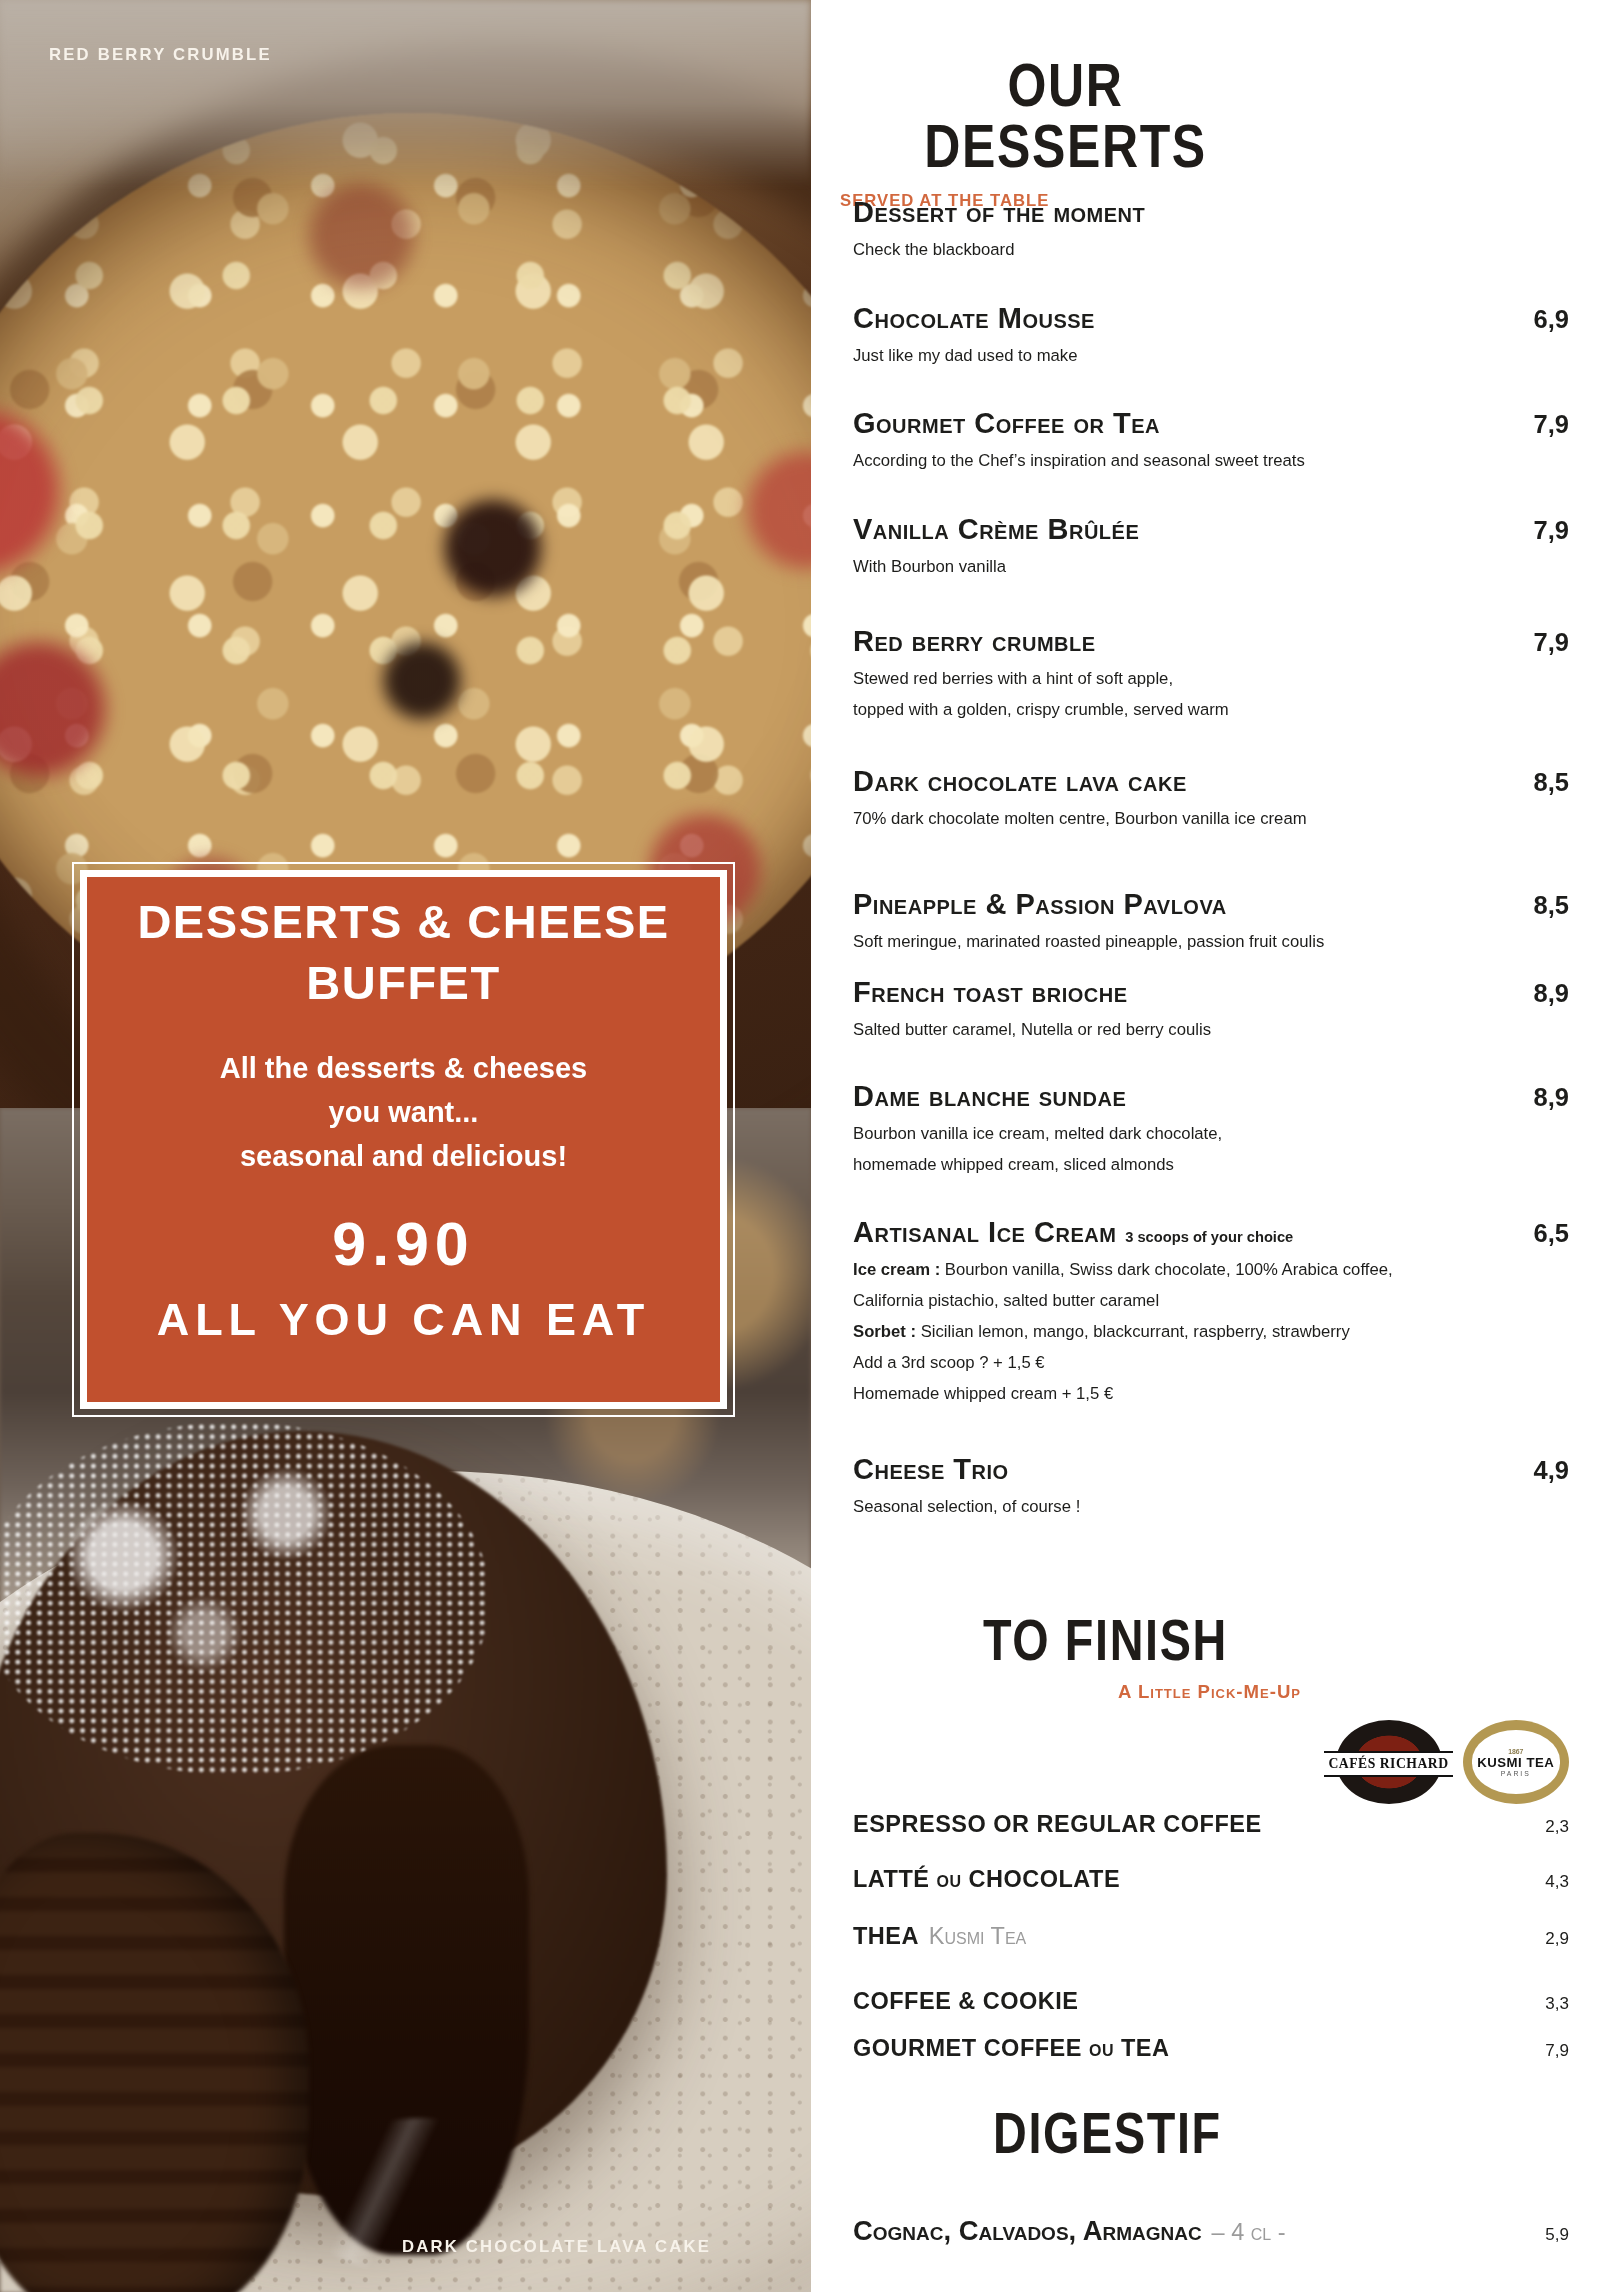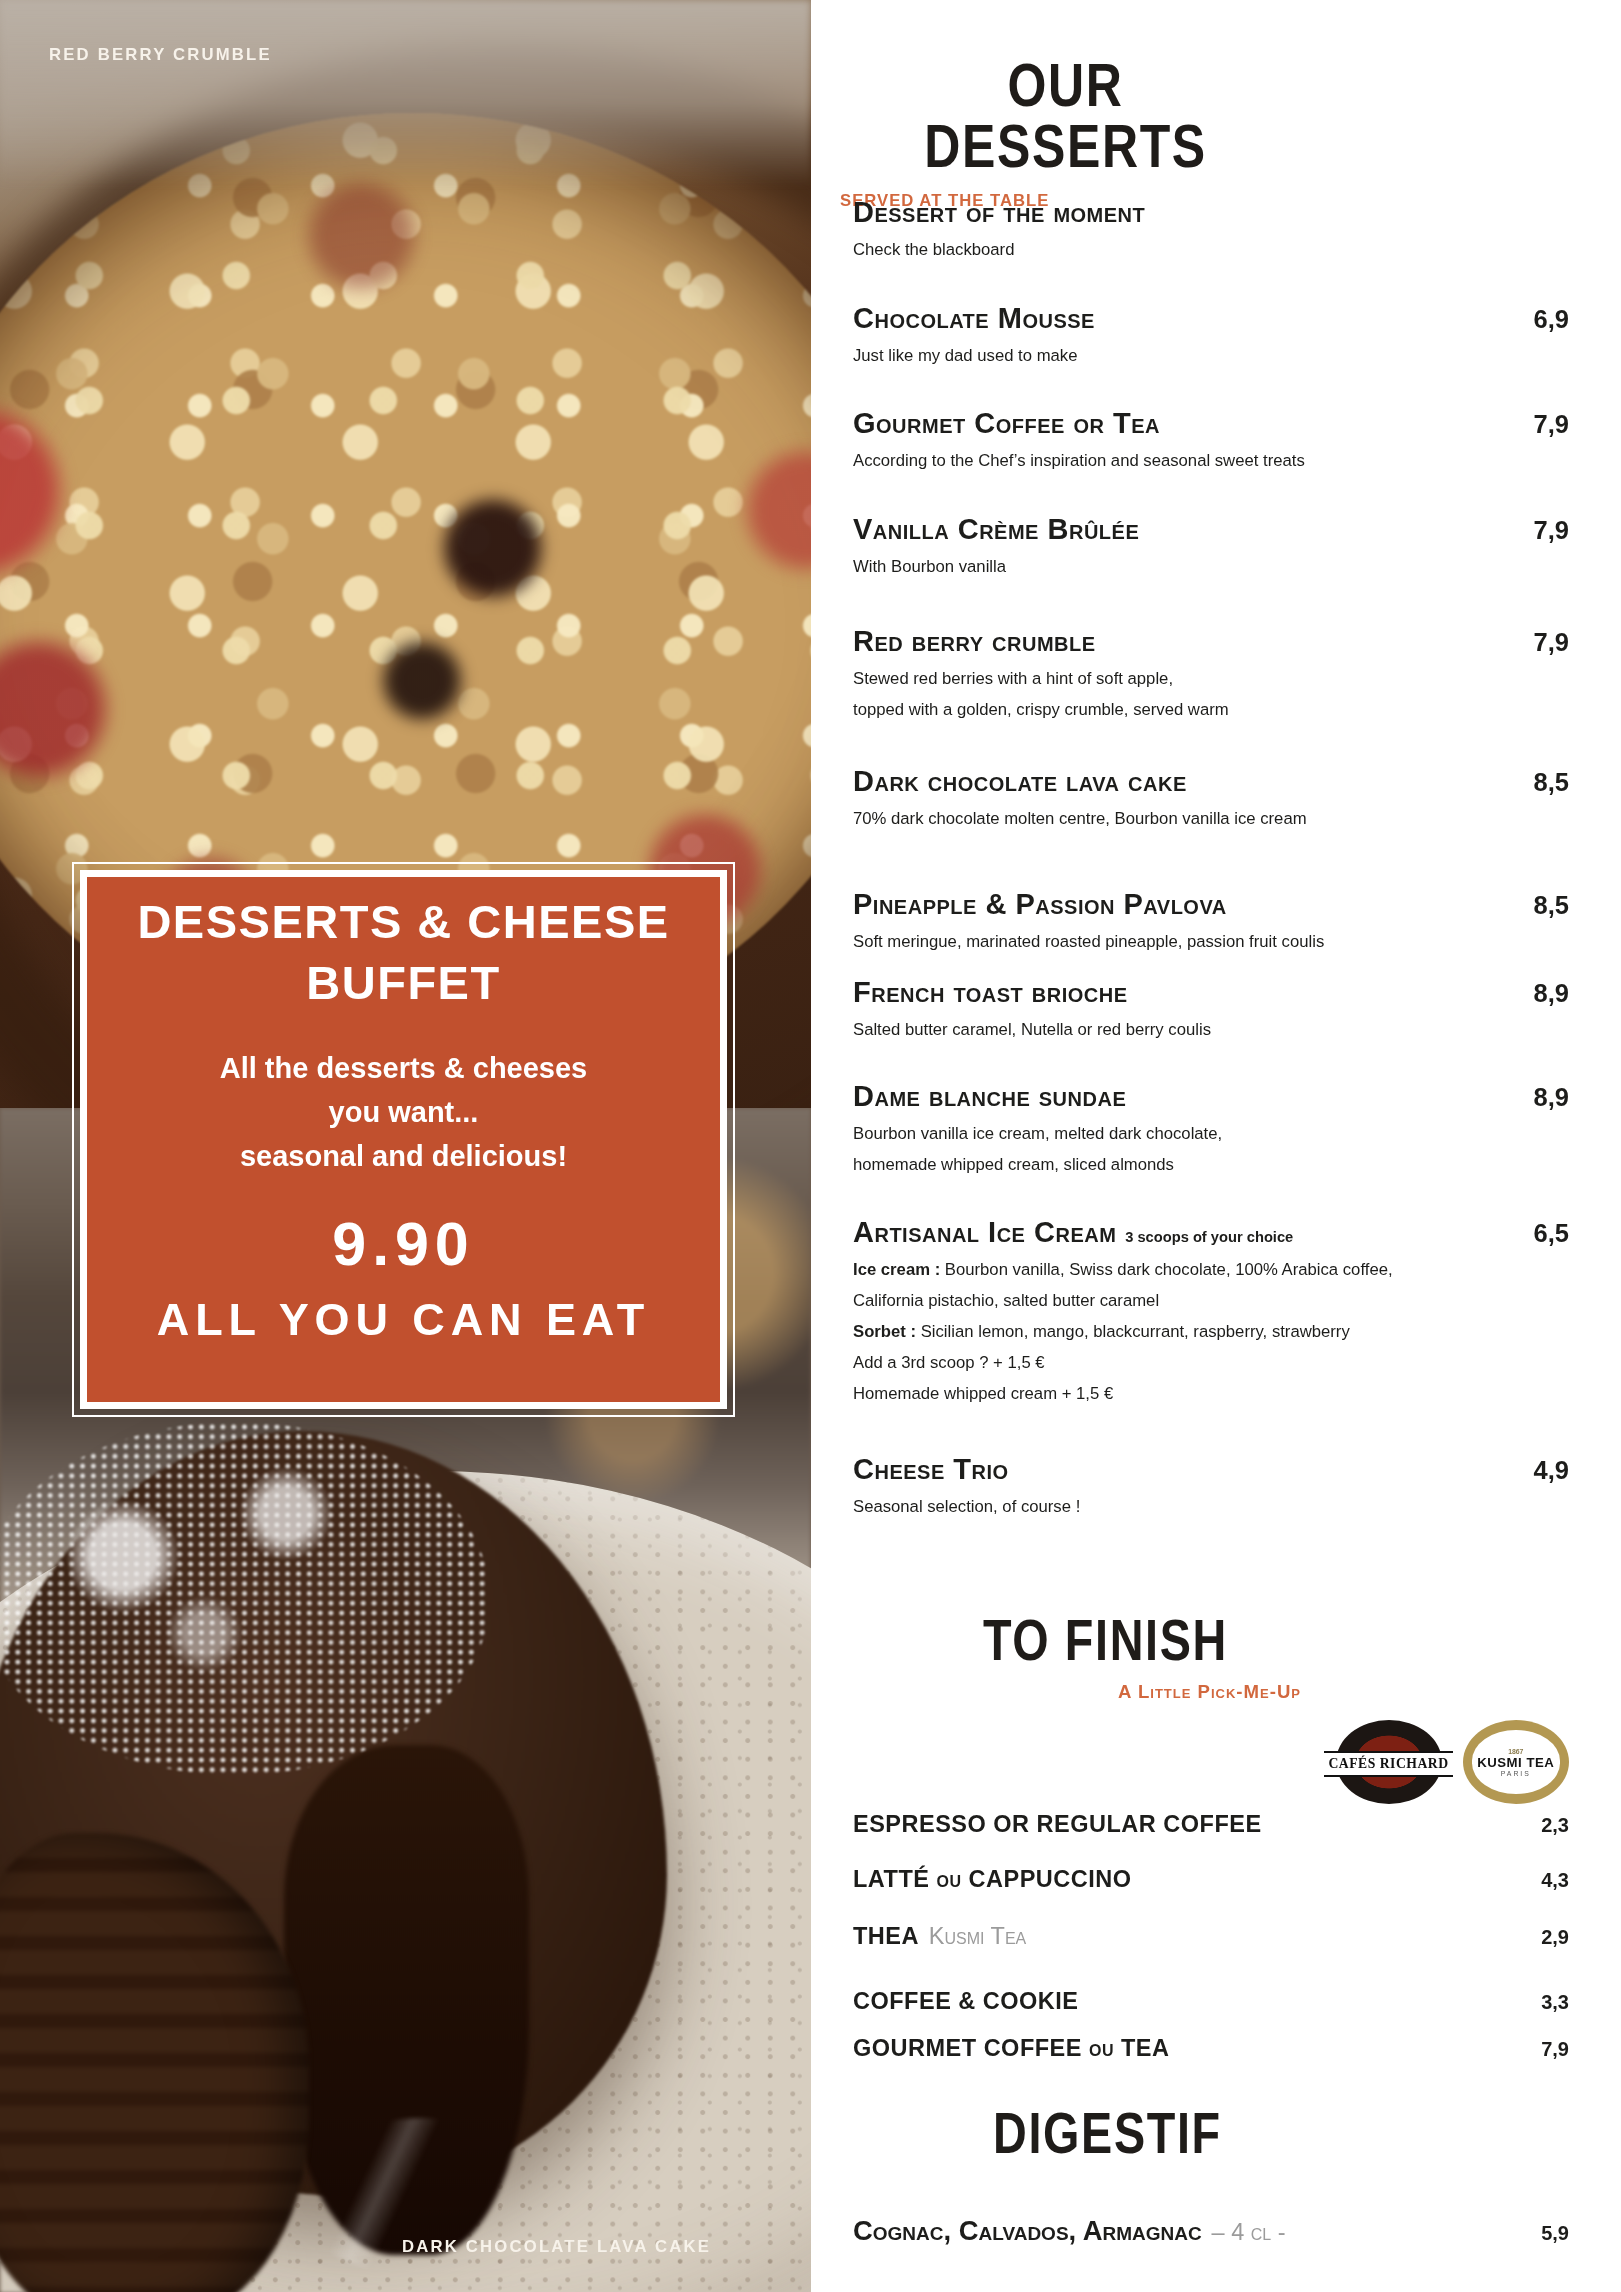--- a/index.html
+++ b/index.html
@@ -123,21 +123,21 @@
   .logo-kt{position:relative;width:106px;height:84px;border-radius:50%;background:#b39852;
            display:flex;flex-direction:column;align-items:center;justify-content:center;}
   .kt-blob{position:absolute;left:8.8px;right:8.8px;top:9.8px;bottom:9.8px;background:#fff;border-radius:50%/48%;}
   .kt-year{position:relative;font-size:6.9px;color:#8a7b4d;font-weight:700;}
   .kt-name{position:relative;font-weight:700;font-size:13.2px;color:#141414;letter-spacing:0.5px;}
   .kt-sub{position:relative;font-size:6.9px;letter-spacing:2px;color:#555;}
 
   .crow{position:absolute;left:42px;width:716px;display:flex;align-items:baseline;}
   .cnm{font-weight:700;font-size:23.5px;letter-spacing:0.5px;font-variant:small-caps;white-space:nowrap;}
   .cnm-sfx{font-weight:400;font-size:23.5px;color:#9b9b9b;font-variant:small-caps;margin-left:9.8px;white-space:nowrap;}
-  .cpr{margin-left:auto;font-weight:700;font-size:20px;}
+  .cpr{margin-left:auto;font-weight:400;font-size:17px;}
 
   .dg-head{position:absolute;left:100px;top:2105px;width:392px;text-align:center;}
   .dg-title{font-size:57px;line-height:1;}
   .dgnm{font-weight:700;font-size:27.4px;font-variant:small-caps;white-space:nowrap;}
 </style>
 </head>
 <body>
 
 <div class="page">
 
@@ -295,21 +295,21 @@
         <span class="kt-name">KUSMI TEA</span>
         <span class="kt-sub">PARIS</span>
       </div>
     </div>
 
     <div class="crow" style="top:1811px">
         <span class="cnm">ESPRESSO OR REGULAR COFFEE</span>
         <span class="cpr">2,3</span>
       </div>
     <div class="crow" style="top:1866px">
-        <span class="cnm">LATTÉ ou CAPPUCCINO</span>
+        <span class="cnm">LATTÉ ou CHOCOLATE</span>
         <span class="cpr">4,3</span>
       </div>
     <div class="crow" style="top:1923px">
         <span class="cnm">THEA</span>
         <span class="cnm-sfx">Kusmi Tea</span>
         <span class="cpr">2,9</span>
       </div>
     <div class="crow" style="top:1988px">
         <span class="cnm">COFFEE &amp; COOKIE</span>
         <span class="cpr">3,3</span>

